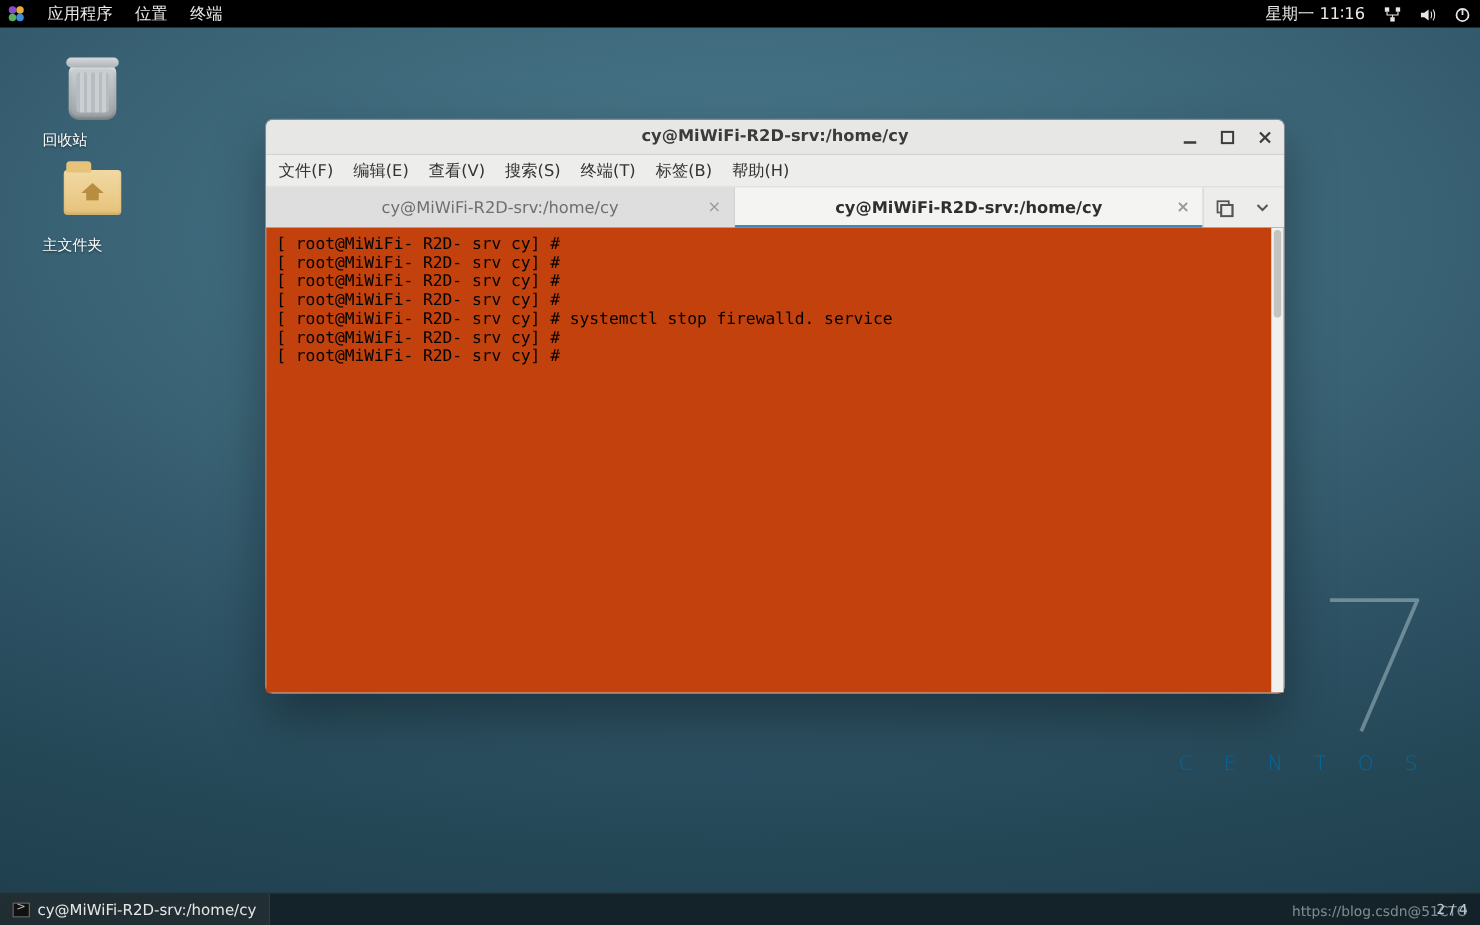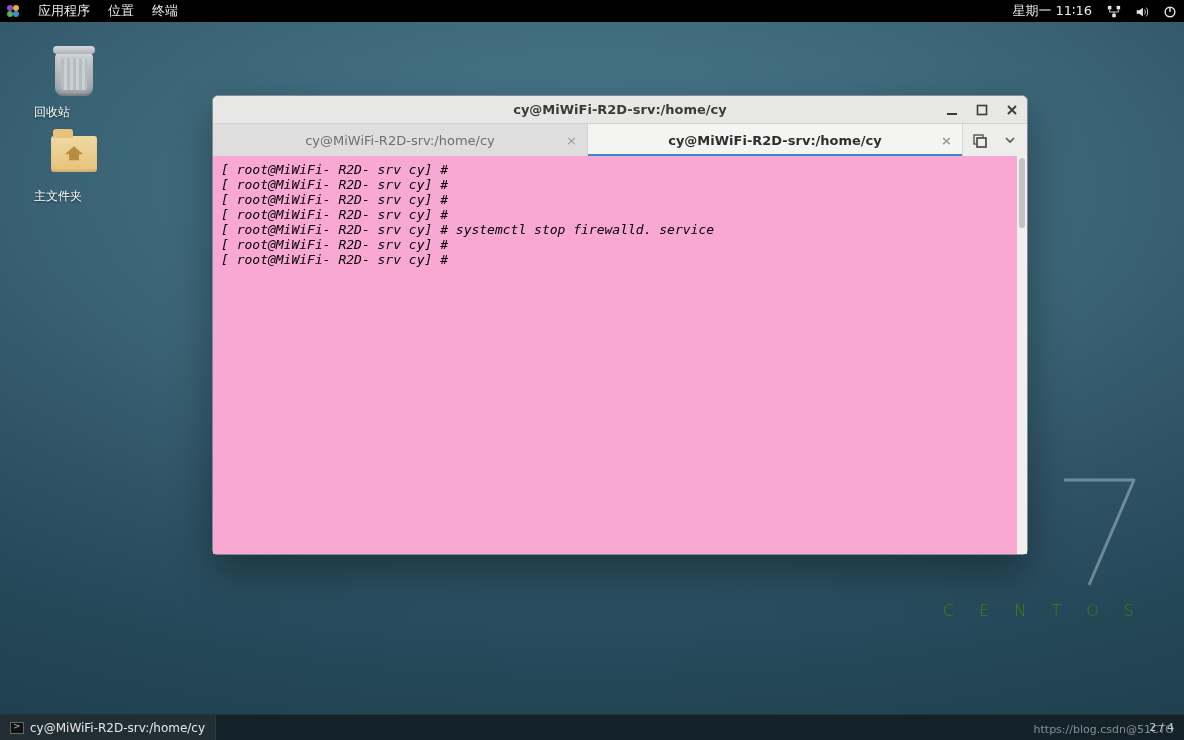--- a/index.html
+++ b/index.html
@@ -68,21 +68,21 @@
     border-left:9px solid transparent; border-right:9px solid transparent;
     border-bottom:8px solid #b98d3f;
   }
   .folder-icon .home-glyph::after{
     content:""; position:absolute; top:7px; left:4px; width:10px; height:7px;
     background:#b98d3f;
   }
 
   
   .centos-brand{
-    position:absolute; right:40px; bottom:120px; color:#4d7c0f; text-align:right;
+    position:absolute; right:40px; bottom:120px; color:#0369a1; text-align:right;
     letter-spacing:10px; font-weight:300; font-size:16px;
   }
   .centos-seven{
     position:absolute; right:40px; bottom:150px; width:90px; height:120px; opacity:.4;
   }
   .centos-seven svg{ width:100%; height:100%; }
 
   
   .window{
     position:absolute; left:212px; top:95px; width:816px; height:460px;
@@ -124,21 +124,21 @@
     position:absolute; right:10px; top:50%; transform:translateY(-50%);
     color:#9a9a98; font-size:13px; cursor:pointer;
   }
   .tabbar .tab-tools{
     width:64px; display:flex; align-items:center; justify-content:center; gap:8px;
     background:#ededeb;
   }
   .tab-tool-btn{ width:22px; height:22px; display:flex; align-items:center; justify-content:center; color:#555; cursor:pointer; }
 
   .terminal-body{
-    flex:1; background:#f9a8d4; position:relative; overflow:hidden;font-style:italic;
+    flex:1; background:#c2410c; position:relative; overflow:hidden;
   }
   .terminal-content{
     position:absolute; inset:0 10px 0 0; padding:6px 8px;
     font-family:"DejaVu Sans Mono","Liberation Mono",monospace;
     font-size:13px; line-height:15px; color:#000; white-space:pre;
   }
   .scrollbar{
     position:absolute; right:0; top:0; bottom:0; width:10px; background:#f0f0ee;
   }
   .scrollbar .thumb{
@@ -245,20 +245,29 @@
           </svg>
       </span>
       <span class="win-btn">
         <svg width="12" height="12" viewBox="0 0 12 12">
             <path d="M2 2l8 8M10 2l-8 8" stroke="#3b3b3b" stroke-width="1.8"></path>
           </svg>
       </span>
     </div>
   </div>
 
+  <div class="menubar">
+    <span class="menu">文件(F)</span>
+    <span class="menu">编辑(E)</span>
+    <span class="menu">查看(V)</span>
+    <span class="menu">搜索(S)</span>
+    <span class="menu">终端(T)</span>
+    <span class="menu">标签(B)</span>
+    <span class="menu">帮助(H)</span>
+  </div>
 
   <div class="tabbar">
     <div class="tab inactive">
       <span>cy@MiWiFi-R2D-srv:/home/cy</span>
       <span class="close-x">×</span>
     </div>
     <div class="tab active">
       <span>cy@MiWiFi-R2D-srv:/home/cy</span>
       <span class="close-x">×</span>
     </div>

